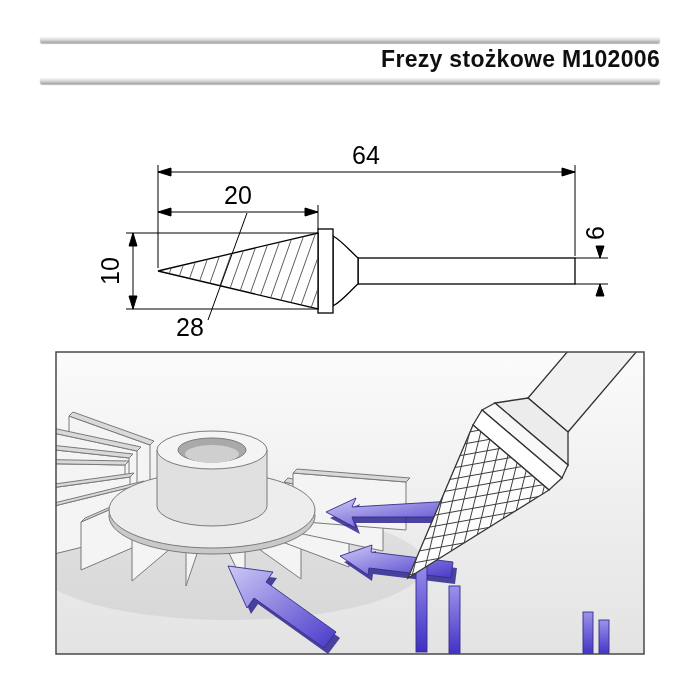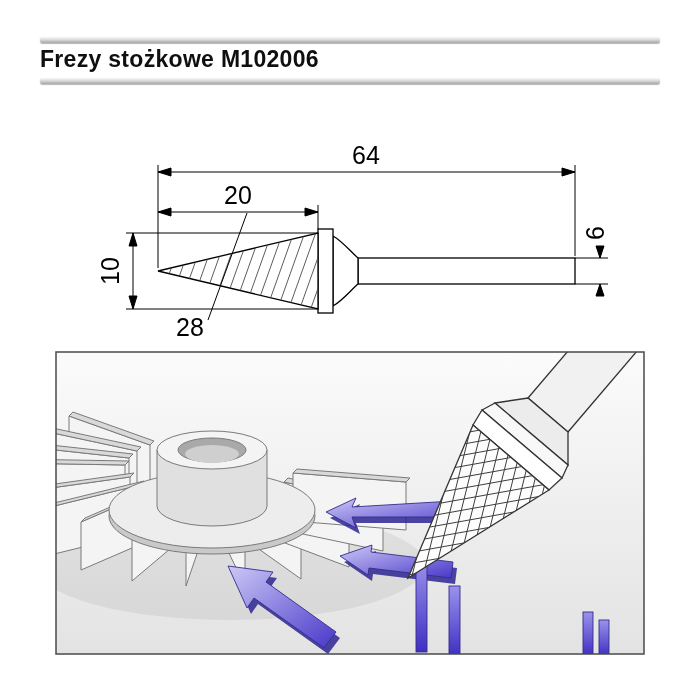--- a/index.html
+++ b/index.html
@@ -8,21 +8,21 @@
     background:#ffffff;
     font-family:"Liberation Sans","DejaVu Sans",sans-serif;
   }
   .header{position:absolute;top:36px;left:40px;right:40px;}
   .rule{
     height:7px;border-radius:2px;
     background:linear-gradient(180deg,#ffffff 0%,#e2e2e2 45%,#a6a6a6 100%);
     box-shadow:0 1px 1px rgba(0,0,0,.28), inset 0 1px 0 #ffffff;
   }
   .title{
-    margin:3px 0 4px;text-align:left;
+    margin:3px 0 4px;text-align:right;
     font-size:23px;font-weight:600;color:#0f0f0f;letter-spacing:.3px;
   }
   svg.scene{position:absolute;top:0;left:0;}
   text{font-family:"Liberation Sans","DejaVu Sans",sans-serif;fill:#000;}
   .dim{font-size:25px;}
 </style>
 </head>
 <body>
 
 <header class="header">

